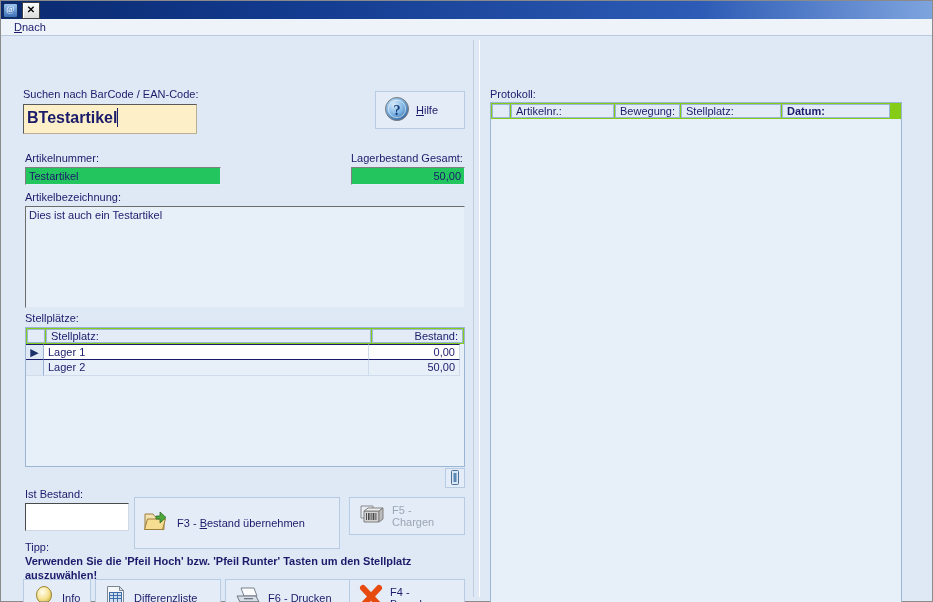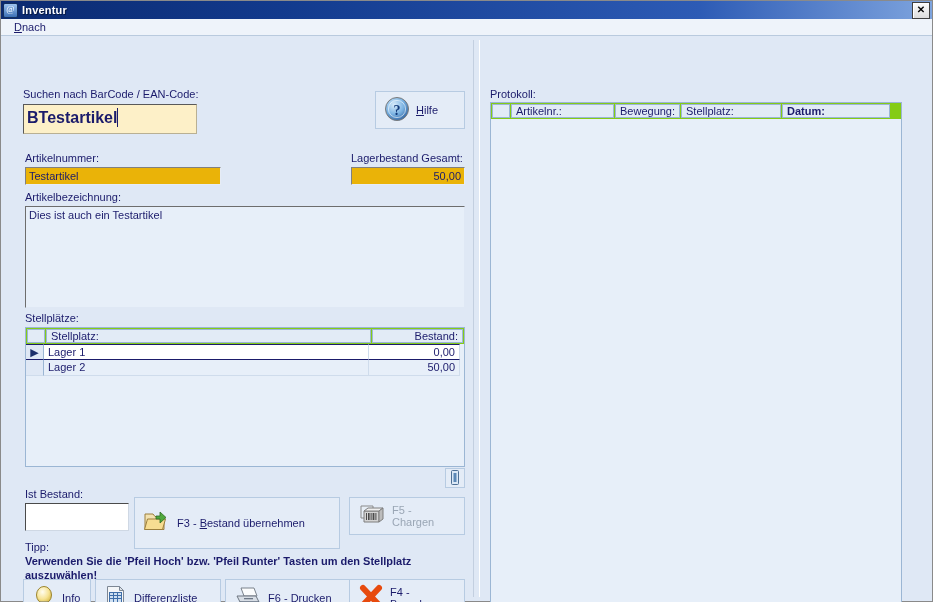--- a/index.html
+++ b/index.html
@@ -72,21 +72,21 @@
     box-sizing:border-box;
     border:1px solid #808080;
     border-right-color:#e6ecf5;border-bottom-color:#e6ecf5;
     background:#eef3fa;
     font-size:11px;color:#1b1b6b;
     padding:1px 3px;
     line-height:15px;
     outline:none;
     font-family:"Liberation Sans",sans-serif;
   }
-  .txt.readonly{background:#eab308;}
+  .txt.readonly{background:#22c55e;}
   .txt.barcode{
     background:#fdf0c8;border:1px solid #595959;
     border-right-color:#b9b093;border-bottom-color:#b9b093;
     font-size:16px;font-weight:bold;height:30px;line-height:26px;
     color:#1b1b6b;padding:0 3px;
   }
   .txt.white{background:#ffffff;border:1px solid #4a4a4a;border-right-color:#cfd8e4;border-bottom-color:#cfd8e4;}
   .num{text-align:right;}
   .memo{
     box-sizing:border-box;background:#e7eff9;
@@ -141,21 +141,20 @@
   .ico{flex:none;display:inline-block;}
   .tip{font-size:11px;color:#1b1b6b;line-height:14px;}
 </style>
 </head>
 <body>
 
 <div class="window">
 
   <div class="titlebar">
     <div class="appicon">@</div>
-    <div class="title">Inventur</div>
     <div class="closebtn">✕</div>
   </div>
 
   <div class="menubar">
     <div class="mi"><u>D</u><span>nach</span></div>
   </div>
 
   <div class="content">
 
     <div class="leftpane">

